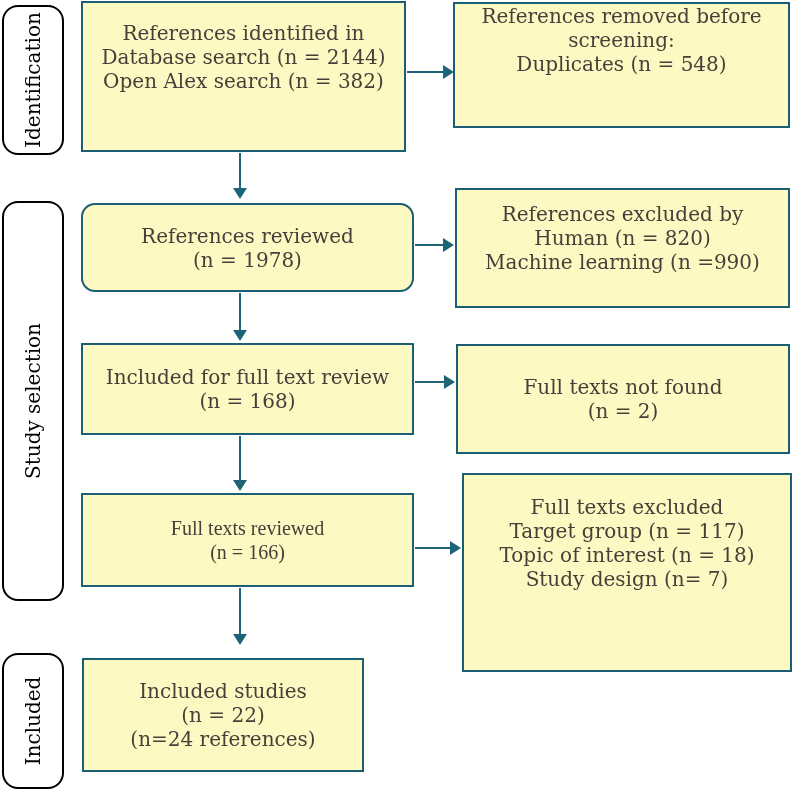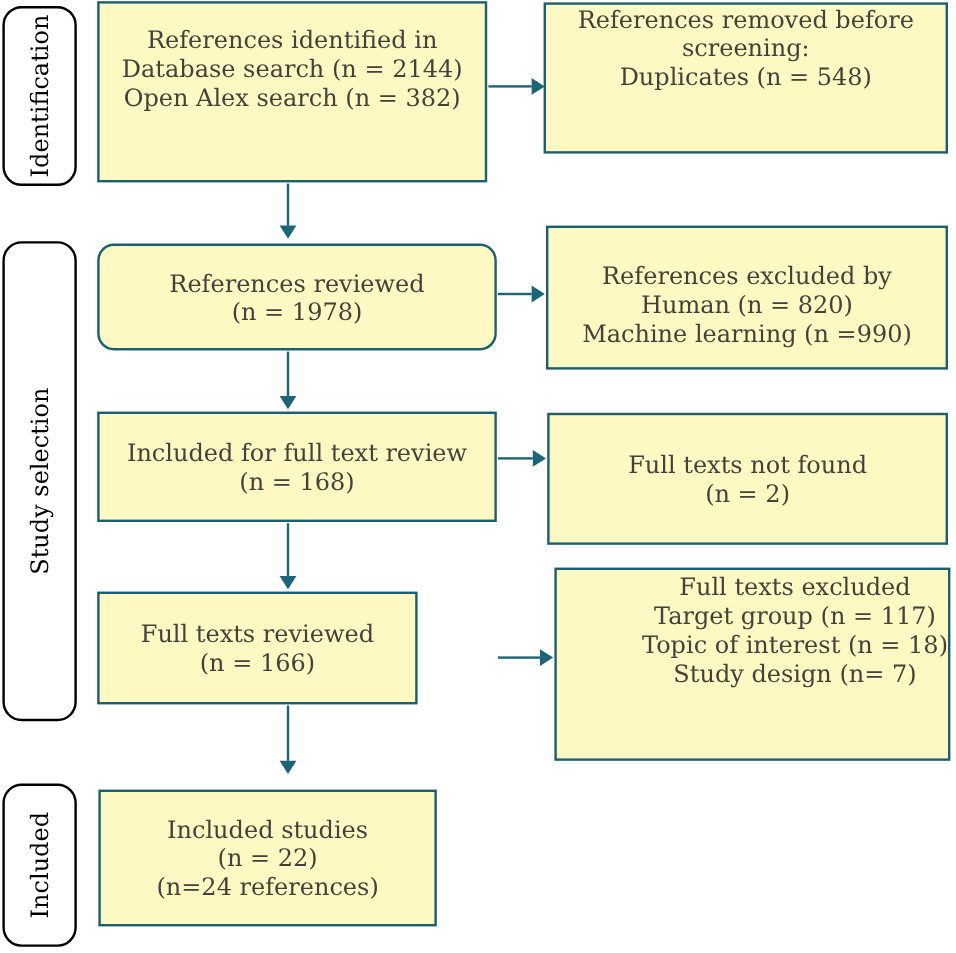--- a/index.html
+++ b/index.html
@@ -104,49 +104,49 @@
   <div class="fbox v-center" style="left:81px; top:203px; width:333px; height:89px;border-radius:14px;">
     <div class="box-text">References reviewed
 (n = 1978)</div>
   </div>
 
   <div class="fbox v-center" style="left:81px; top:343px; width:333px; height:92px;text-align:center;">
     <div class="box-text">Included for full text review
 (n = 168)</div>
   </div>
 
-  <div class="fbox v-center" style="left:81px; top:493px; width:267px; height:94px;">
+  <div class="fbox v-center" style="left:81px; top:493px; width:333px; height:94px;font-family:Liberation Serif, serif;">
     <div class="box-text">Full texts reviewed
 (n = 166)</div>
   </div>
 
   <div class="fbox v-center" style="left:82px; top:658px; width:282px; height:114px;">
     <div class="box-text">Included studies
 (n = 22)
 (n=24 references)</div>
   </div>
 
   <div class="fbox v-top" style="left:453px; top:2px; width:337px; height:126px; ">
     <div class="box-text">References removed before
 screening:
 Duplicates (n = 548)</div>
   </div>
 
-  <div class="fbox v-top" style="left:455px; top:188px; width:335px; height:120px; padding-top:28px;">
+  <div class="fbox v-top" style="left:455px; top:188px; width:335px; height:120px; padding-top:12px;">
     <div class="box-text">References excluded by
 Human (n = 820)
 Machine learning (n =990)</div>
   </div>
 
   <div class="fbox v-center" style="left:456px; top:344px; width:334px; height:110px;">
     <div class="box-text">Full texts not found
 (n = 2)</div>
   </div>
 
-  <div class="fbox v-top" style="left:462px; top:473px; width:330px; height:161px; padding-top:2px;justify-content:flex-end;">
+  <div class="fbox v-top" style="left:462px; top:473px; width:330px; height:199px; padding-top:20px;">
     <div class="box-text">Full texts excluded
 Target group (n = 117)
 Topic of interest (n = 18)
 Study design (n= 7)</div>
   </div>
 
   <div class="arrow-v" style="left:233px; top:153px; height:46px;">
     <div class="arrow-line"></div>
     <div class="arrow-head"></div>
   </div>

